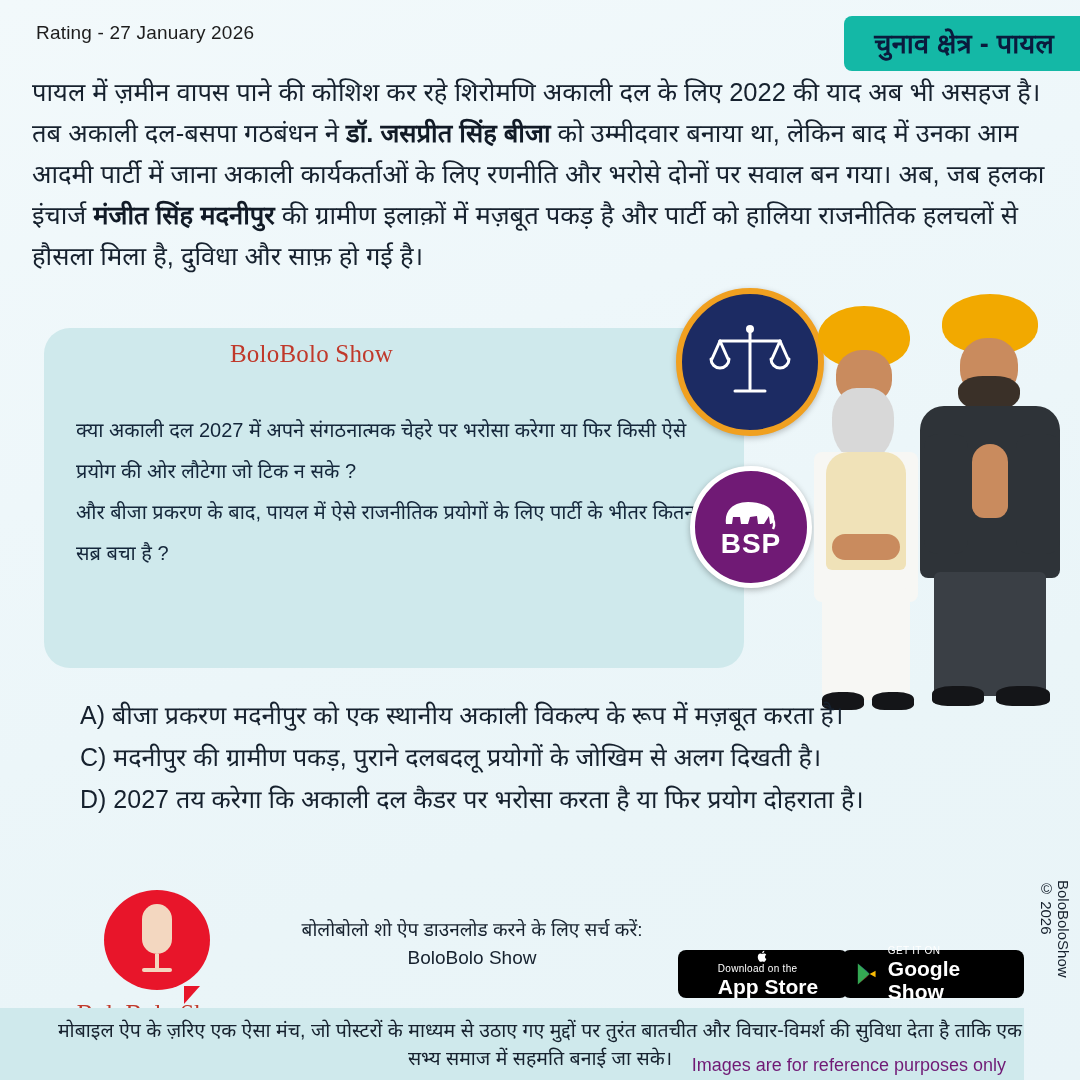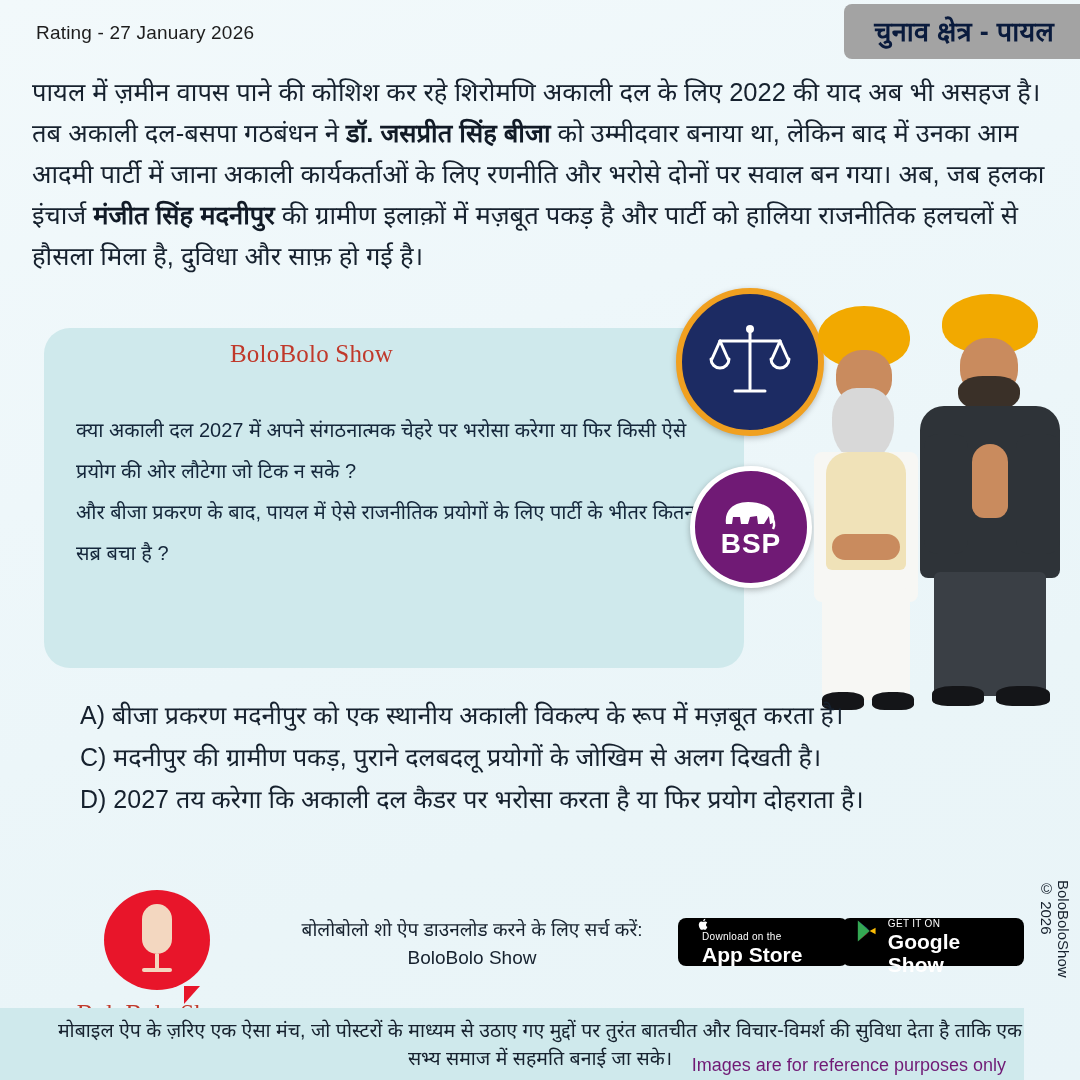--- a/index.html
+++ b/index.html
@@ -24,22 +24,22 @@
     position: absolute;
     left: 36px;
     top: 22px;
     font-size: 19px;
     color: #1d1d1d;
     letter-spacing: 0.2px;
   }
   .constituency-badge {
     position: absolute;
     right: 0;
-    top: 4px;
-    background: #a3a3a3;
+    top: 16px;
+    background: #14b8a6;
     color: #0a1b3d;
     font-weight: bold;
     font-size: 27px;
     padding: 8px 26px 10px 30px;
     border-radius: 8px 0 0 8px;
     letter-spacing: 0.3px;
   }
 
   
   .intro {
@@ -281,23 +281,24 @@
     font-size: 19px;
     line-height: 28px;
     color: #16212e;
   }
   .store-badge {
     position: absolute;
     background: #000;
     border-radius: 8px;
     height: 48px;
     display: flex;
-    align-items: flex-start;
+    align-items: center;
     padding: 0 14px;
     color: #fff;
+    margin-top: 32px;
   }
   .badge-apple { left: 678px; top: 38px; width: 142px; flex-direction: column; }
   .badge-google { left: 842px; top: 38px; width: 154px; }
   .badge-sub { font-size: 10px; line-height: 12px; letter-spacing: .3px; }
   .badge-main { font-size: 21px; line-height: 23px; font-weight: bold; }
   .badge-txt { margin-left: 10px; }
   .copyright {
     position: absolute;
     right: 8px;
     bottom: 82px;

